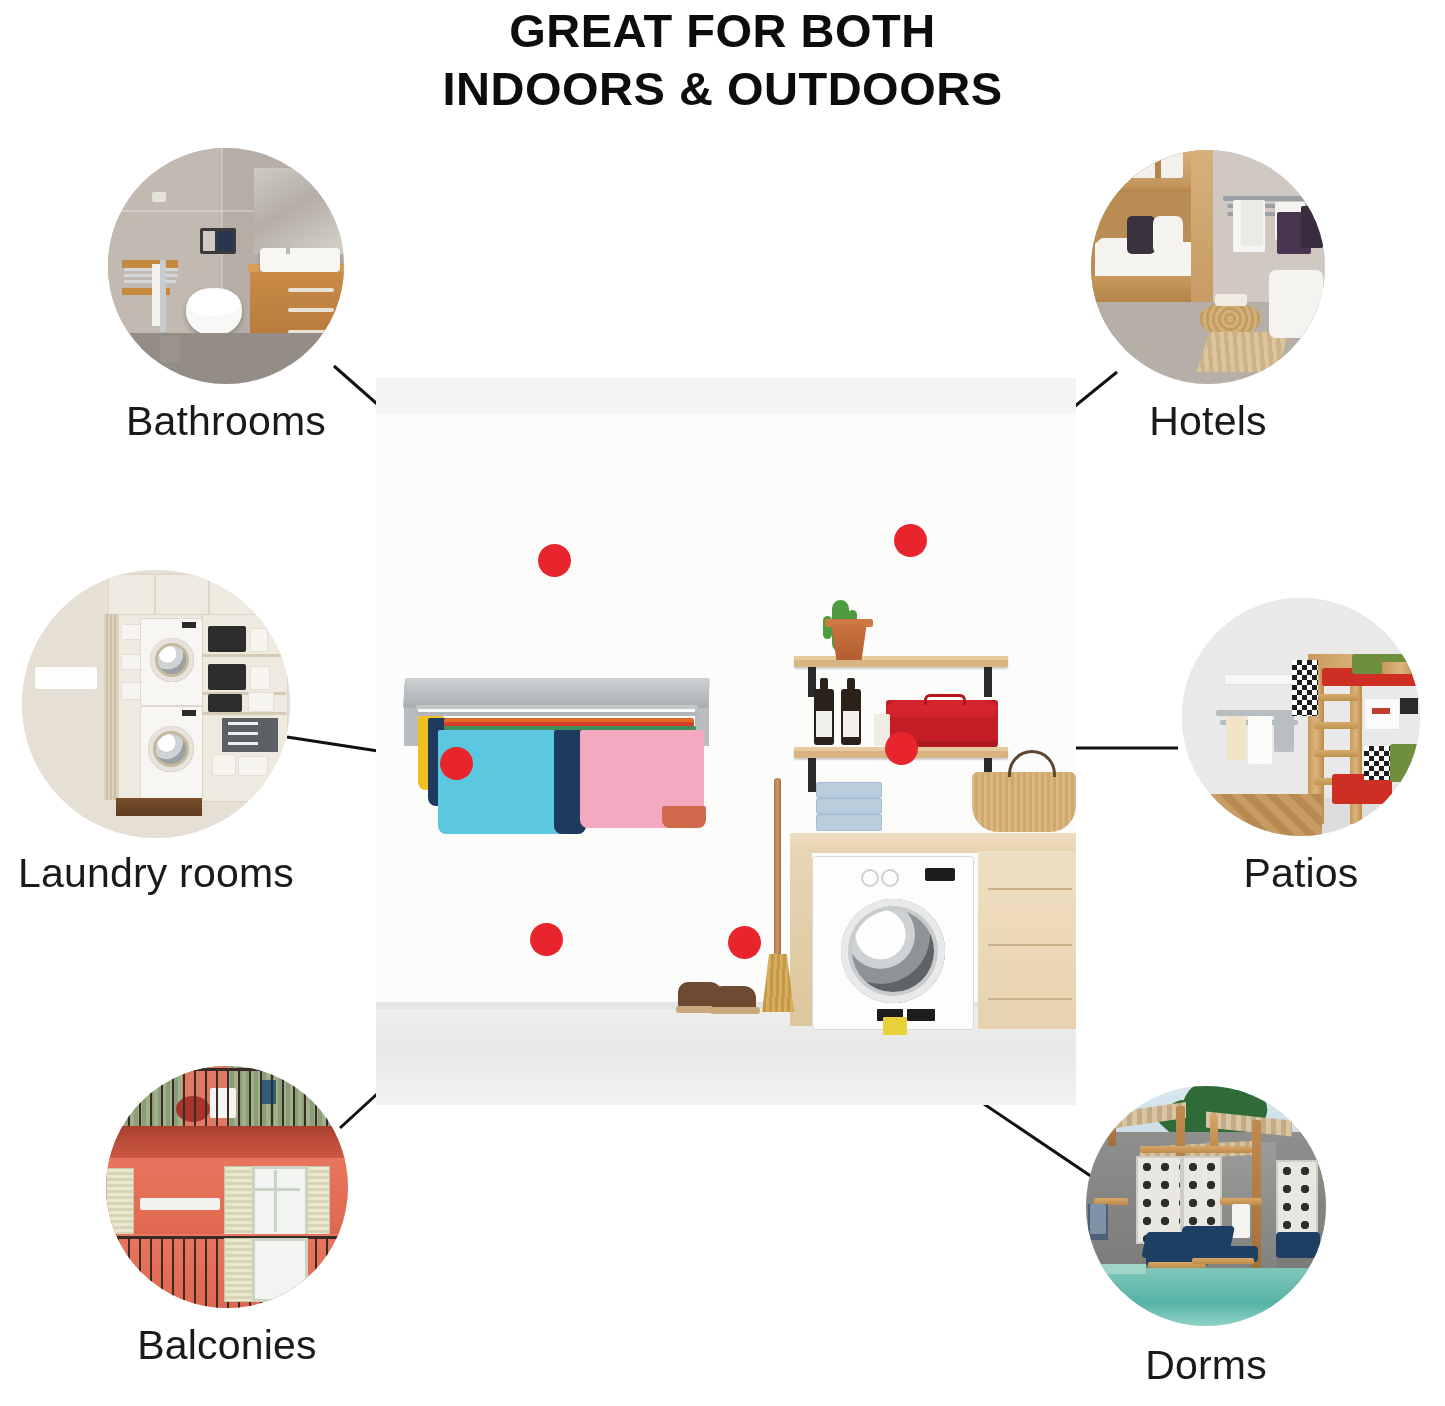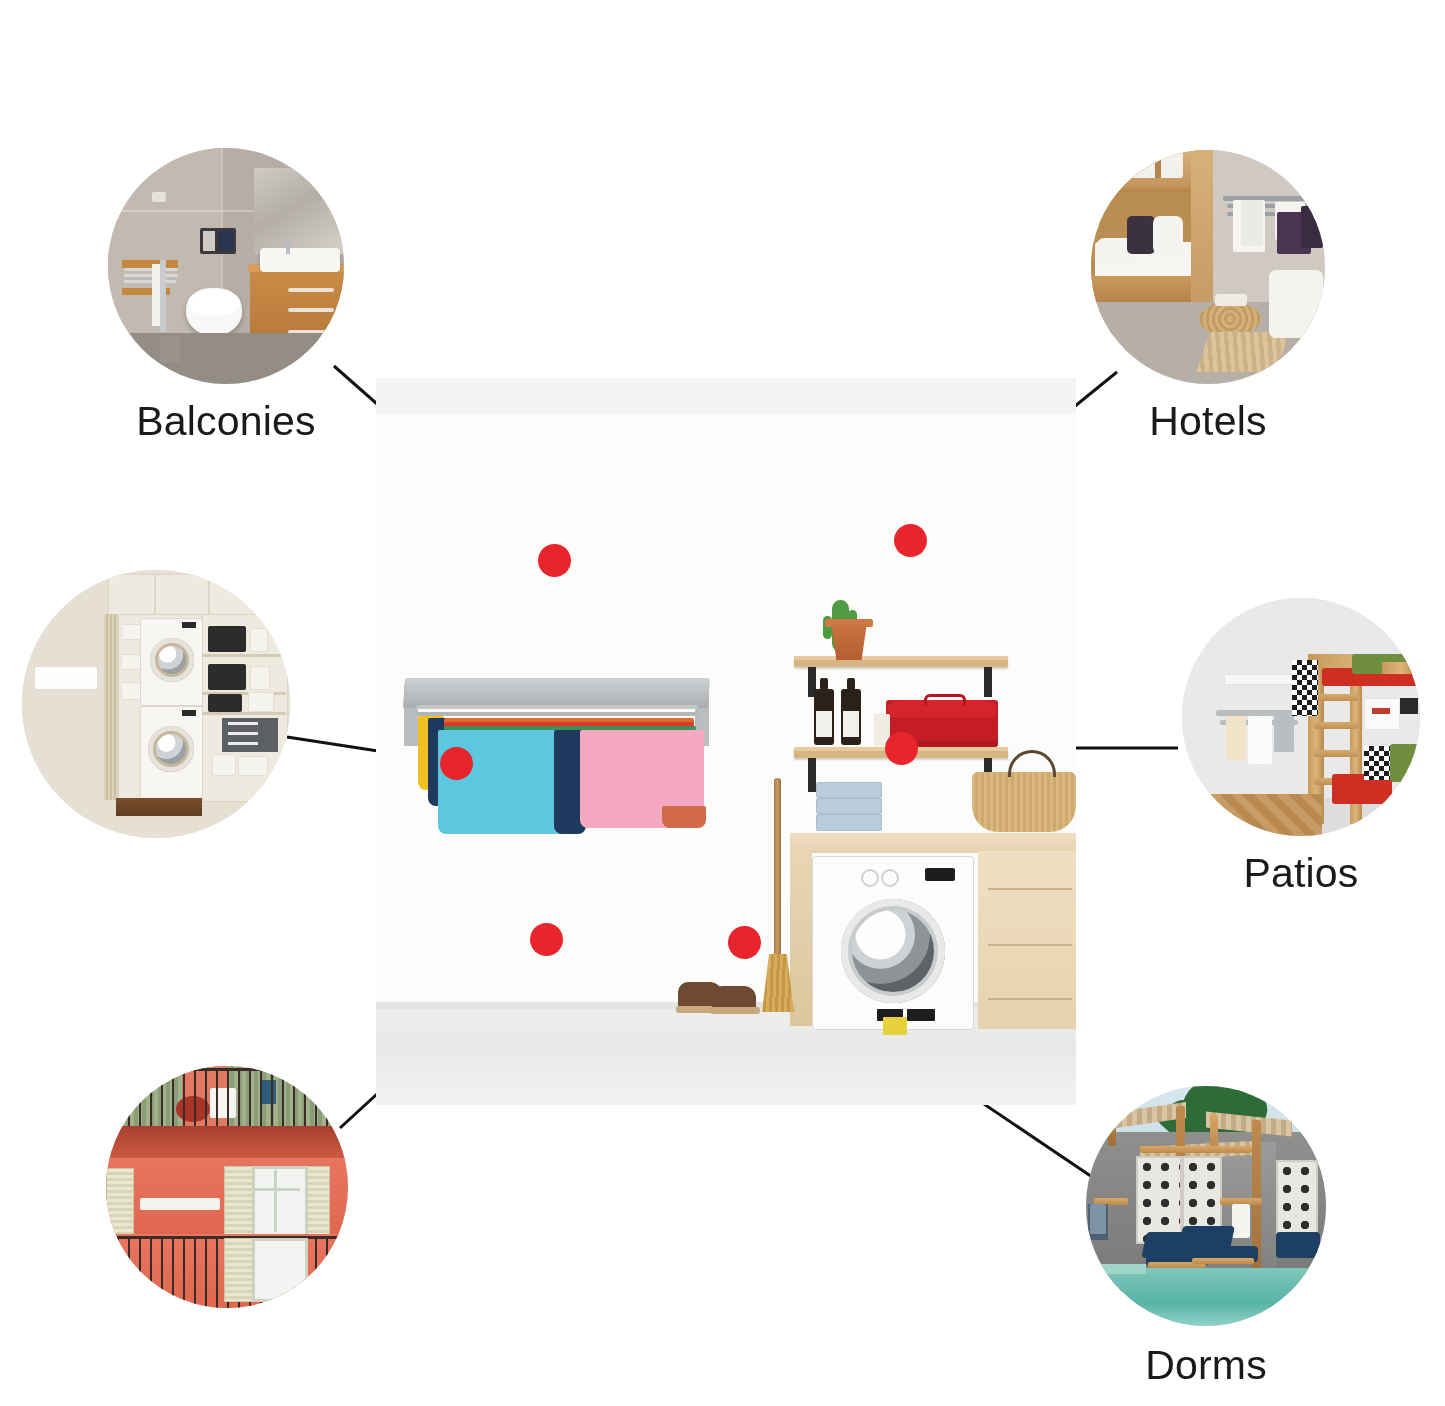--- a/index.html
+++ b/index.html
@@ -227,20 +227,22 @@
   .pa-lounge{position:absolute;background:#1d3f63;border-radius:4px;}
   .pa-pool{position:absolute;background:linear-gradient(#7fc7bb,#57b3a6 60%,#8fd2c6);}
   .pa-palm{position:absolute;background:#2f6b37;border-radius:50% 10% 50% 10%;}
   .pa-towel{position:absolute;background:#f4f4f0;border-radius:2px;}
 </style>
 </head>
 <body>
 
 <div id="stage">
 
+  <div class="title">GREAT FOR BOTH
+INDOORS &amp; OUTDOORS</div>
 
   <svg id="lines" viewBox="0 0 1445 1406">
 
     <line x1="334" y1="366" x2="554" y2="560" stroke="#111" stroke-width="3"></line>
 
     <line x1="1117" y1="372" x2="910" y2="540" stroke="#111" stroke-width="3"></line>
 
     <line x1="287" y1="737" x2="456" y2="763" stroke="#111" stroke-width="3"></line>
 
     <line x1="1178" y1="748" x2="901" y2="748" stroke="#111" stroke-width="3"></line>
@@ -371,21 +373,21 @@
       <div class="ba-rack" style="left:14px;top:112px;width:56px;height:8px;"></div>
       <div class="ba-rack" style="left:14px;top:140px;width:48px;height:7px;"></div>
       <div class="ba-rackbar" style="left:16px;top:120px;width:54px;"></div>
       <div class="ba-rackbar" style="left:16px;top:126px;width:54px;"></div>
       <div class="ba-rackbar" style="left:16px;top:132px;width:52px;"></div>
       <div style="position:absolute;left:44px;top:116px;width:10px;height:62px;background:#f3f1ec;"></div>
       <div style="position:absolute;left:52px;top:112px;width:6px;height:72px;background:#c9ccce;"></div>
       <div class="ba-floor" style="left:0;top:185px;width:100%;height:51px;"></div>
       <div style="position:absolute;left:52px;top:188px;width:20px;height:26px;background:#9b948c;"></div>
     </div>
-    <div class="clabel" style="top:250px;">Balconies</div>
+    <div class="clabel" style="top:250px;">Bathrooms</div>
   </div>
 
   <div class="callout" style="left:1091px;top:150px;">
     <div class="circle" style="width:234px;height:234px;">
       <div class="ho-wall" style="left:0;top:0;width:100%;height:180px;"></div>
       <div class="ho-wood" style="left:0;top:0;width:122px;height:186px;"></div>
       <div class="ho-woodlight" style="left:0;top:0;width:122px;height:34px;"></div>
       <div style="position:absolute;left:18px;top:2px;width:74px;height:26px;background:#f3f1ec;border-radius:3px;"></div>
       <div style="position:absolute;left:30px;top:0;width:6px;height:28px;background:#b3854d;"></div>
       <div style="position:absolute;left:64px;top:0;width:6px;height:28px;background:#b3854d;"></div>
@@ -447,20 +449,21 @@
       <div class="la-lin" style="left:228px;top:96px;width:20px;height:24px;"></div>
       <div class="la-lin" style="left:226px;top:122px;width:26px;height:20px;"></div>
       <div style="position:absolute;left:200px;top:148px;width:56px;height:34px;background:#5c6064;"></div>
       <div style="position:absolute;left:206px;top:152px;width:30px;height:3px;background:#eee;"></div>
       <div style="position:absolute;left:206px;top:162px;width:30px;height:3px;background:#eee;"></div>
       <div style="position:absolute;left:206px;top:172px;width:30px;height:3px;background:#eee;"></div>
       <div class="la-lin" style="left:190px;top:184px;width:24px;height:22px;"></div>
       <div class="la-lin" style="left:216px;top:186px;width:30px;height:20px;"></div>
       <div class="la-floor" style="left:94px;top:228px;width:86px;height:18px;"></div>
     </div>
+    <div class="clabel" style="top:280px;">Laundry rooms</div>
   </div>
 
   <div class="callout" style="left:1182px;top:598px;">
     <div class="circle" style="width:238px;height:238px;">
       <div class="do-wall" style="left:0;top:0;width:100%;height:200px;"></div>
       <div class="do-rail" style="left:42px;top:76px;width:68px;height:9px;"></div>
       <div class="do-rack" style="left:34px;top:112px;width:86px;height:6px;"></div>
       <div class="do-rack" style="left:38px;top:122px;width:78px;height:5px;"></div>
       <div class="do-tw" style="left:44px;top:118px;width:20px;height:44px;background:#f0e3c8;"></div>
       <div class="do-tw" style="left:66px;top:118px;width:24px;height:48px;background:#fbfbf9;"></div>
@@ -508,20 +511,21 @@
       <div class="bl-window" style="left:146px;top:100px;width:50px;height:68px;"></div>
       <div style="position:absolute;left:168px;top:104px;width:3px;height:62px;background:#cdd3c4;"></div>
       <div style="position:absolute;left:148px;top:122px;width:46px;height:3px;background:#cdd3c4;"></div>
       <div class="bl-strip" style="left:34px;top:132px;width:80px;height:12px;"></div>
       <div class="bl-wall" style="left:0;top:168px;width:100%;height:74px;"></div>
       <div class="bl-rail" style="left:0;top:172px;width:100%;height:70px;"></div>
       <div class="bl-railtop" style="left:0;top:170px;width:100%;"></div>
       <div class="bl-shutter" style="left:118px;top:172px;width:28px;height:62px;"></div>
       <div class="bl-window" style="left:146px;top:172px;width:50px;height:58px;"></div>
     </div>
+    <div class="clabel" style="top:256px;">Balconies</div>
   </div>
 
   <div class="callout" style="left:1086px;top:1086px;">
     <div class="circle" style="width:240px;height:240px;">
       <div class="pa-sky" style="left:0;top:0;width:100%;height:80px;"></div>
       <div class="pa-palm" style="left:96px;top:-6px;width:60px;height:60px;transform:rotate(14deg);"></div>
       <div class="pa-palm" style="left:126px;top:4px;width:56px;height:46px;transform:rotate(-24deg);"></div>
       <div class="pa-palm" style="left:78px;top:16px;width:48px;height:40px;transform:rotate(42deg);"></div>
       <div class="pa-wall" style="left:0;top:46px;width:100%;height:160px;"></div>
       <div class="pa-wall" style="left:120px;top:56px;width:70px;height:150px;background:linear-gradient(#9b9b99,#7d7d7b);"></div>

